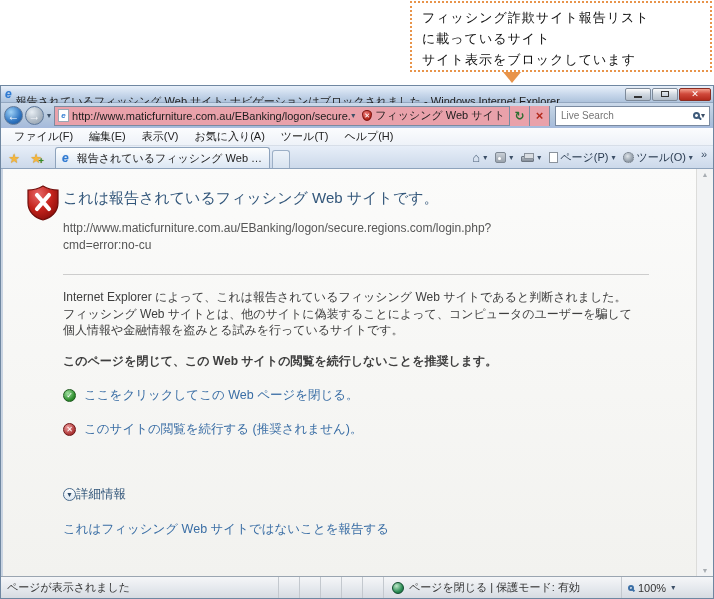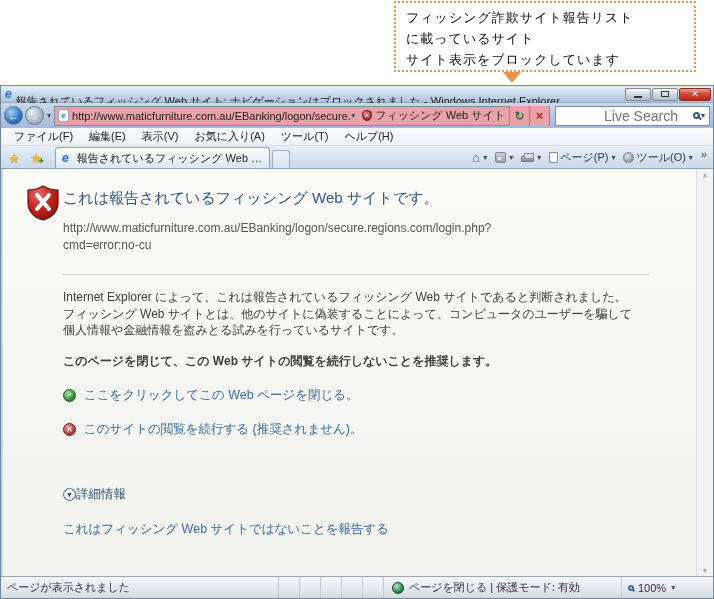--- a/index.html
+++ b/index.html
@@ -1,20 +1,20 @@
 <!DOCTYPE html>
 <html><head>
 <meta charset="utf-8">
 <style>
   * { margin:0; padding:0; box-sizing:border-box; }
   html,body { width:714px; height:599px; background:#fff; font-family:"Liberation Sans","DejaVu Sans",sans-serif; overflow:hidden; }
   .stage { position:relative; width:714px; height:599px; background:#fff; }
 
   
-  .callout { position:absolute; left:394px; top:1px; width:302px; height:71px;
+  .callout { position:absolute; left:410px; top:1px; width:302px; height:71px;
     border:2px dotted #e8944a; background:#fff; padding:4px 8px 2px 10px;
     font-size:13px; line-height:21px; color:#111; letter-spacing:1px; }
   .callout-arrow { position:absolute; left:503px; top:72px; width:0; height:0;
     border-left:9px solid transparent; border-right:9px solid transparent; border-top:11px solid #e8944a; }
 
   
   .ie-window { position:absolute; left:0; top:85px; width:714px; height:514px;
     display:flex; flex-direction:column; border:1px solid #6f87a1; background:#f5f5f3; }
 
   
@@ -49,22 +49,22 @@
   .phish-badge { display:flex; align-items:center; gap:3px; padding:0 4px; font-size:11px; color:#1c1c1c; white-space:nowrap; }
   .mini-shield { width:10px; height:11px; background:radial-gradient(circle at 35% 30%,#f08080,#b3261a 70%);
     border-radius:5px 5px 5px 5px / 4px 4px 7px 7px; border:1px solid #7e1410; color:#fff; font-size:7px; font-weight:bold;
     display:flex; align-items:center; justify-content:center; line-height:1; }
   .addr-btn { width:20px; height:20px; border-left:1px solid #7a8aa0; background:#e9a1aa;
     display:flex; align-items:center; justify-content:center; font-size:12px; }
   .refresh-glyph { color:#2d6f31; font-weight:bold; }
   .stop-glyph { color:#b3291c; font-weight:bold; font-size:13px; }
   .search-box { width:155px; height:20px; border:1px solid #7a8aa0; background:#fff;
     display:flex; align-items:center; padding:0 3px 0 5px; margin-left:3px; }
-  .search-input { border:none; outline:none; flex:1; min-width:0; font-size:14px; color:#555; background:transparent;
-    font-family:"Liberation Sans","DejaVu Sans",sans-serif;margin-left:43px; }
+  .search-input { border:none; outline:none; flex:1; min-width:0; font-size:10px; color:#555; background:transparent;
+    font-family:"Liberation Sans","DejaVu Sans",sans-serif; }
   .mag { width:7px; height:7px; border:2px solid #3d5a7a; border-radius:50%; position:relative; flex:0 0 auto; }
   .mag::after { content:""; position:absolute; width:5px; height:2px; background:#3d5a7a;
     transform:rotate(45deg); right:-4px; bottom:-2px; border-radius:1px; }
 
   
   .menubar { height:18px; flex:0 0 18px; display:flex; align-items:center; gap:2px;
     background:linear-gradient(#fbfcfe,#eef2f8); border-bottom:1px solid #d7dee8; padding:0 6px; font-size:11px; color:#222; }
   .menu-item { padding:1px 7px; cursor:default; }
 
   

